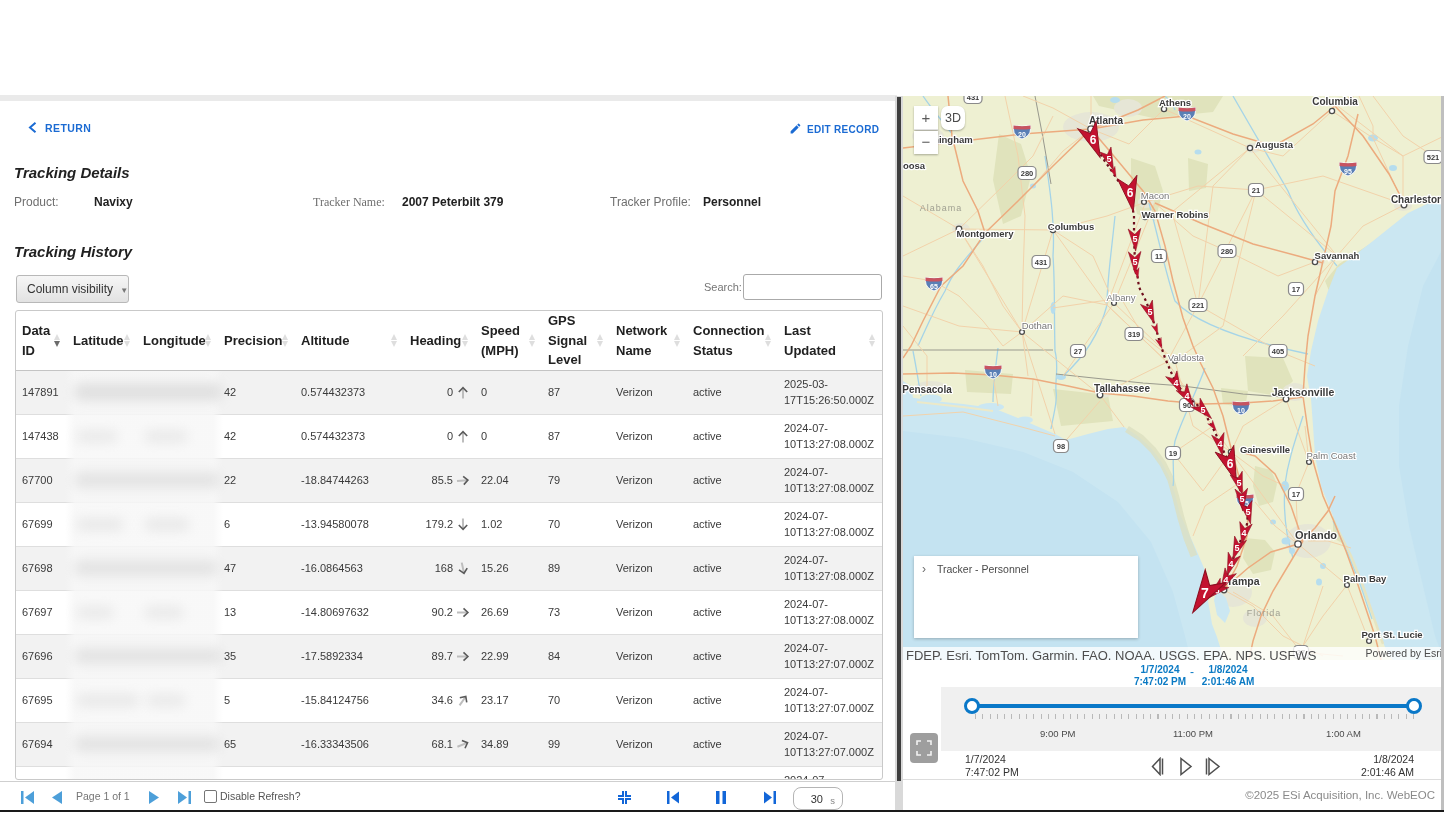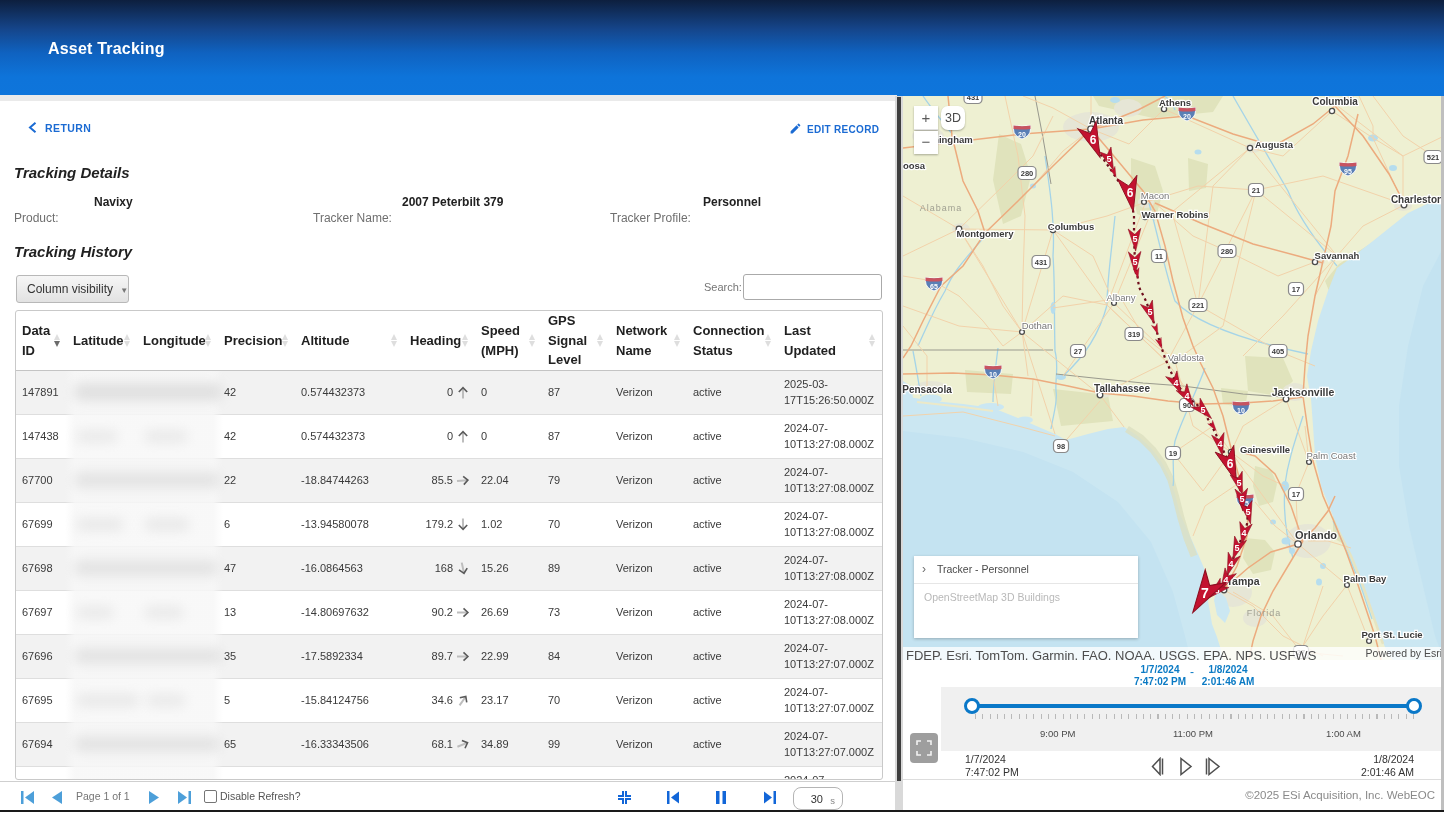--- a/index.html
+++ b/index.html
@@ -15,21 +15,21 @@
 #hdrstrip { position:absolute; left:0; top:95px; width:897px; height:6px; background:#eaeaea; }
 #leftpanel { position:absolute; left:0; top:101px; width:897px; height:712px; background:#ffffff; border-radius:6px 6px 0 0; }
 
 
 .bluelink { color:#1b6bd3; font-size:10.5px; font-weight:bold; letter-spacing:0.4px; }
 #return { position:absolute; left:28px; top:122px; }
 #editrec { position:absolute; left:789px; top:122px; font-size:10px; letter-spacing:0.3px; }
 
 
 h2.sec { position:absolute; color:#212121; font-size:15px; font-weight:bold;font-style:italic; }
-.lbl { color:#6f6f6f; font-size:12px;margin-top:16px; }
+.lbl { color:#6f6f6f; font-size:12px; }
 .val { color:#212121; font-size:12px; font-weight:bold; }
 
 
 #colvis { position:absolute; left:16px; top:275px; width:113px; height:28px; white-space:nowrap; overflow:hidden; background:linear-gradient(180deg,#f6f6f6,#e2e2e2); border:1px solid #b8b8b8; border-radius:3px; color:#333; font-size:12px; text-align:left; padding-left:10px; line-height:26px; }
 #colvis .caret { color:#777; font-size:8px; margin-left:4px; }
 
 #searchlbl { position:absolute; left:704px; top:281px; color:#757575; font-size:11px; }
 #searchbox { position:absolute; left:743px; top:274px; width:139px; height:26px; border:1px solid #aaa; border-radius:3px; background:#fff; }
 
 
@@ -80,37 +80,34 @@
 #rfoot { position:absolute; left:903px; top:779px; width:541px; height:32px; background:#fff; border-top:1px solid #ddd; }
 #rfoot .cp { position:absolute; right:9px; top:9px; color:#8a8a8a; font-size:11.5px; }
 #blackline { position:absolute; left:0; top:810px; width:1444px; height:2px; background:#1a1a1a; }
 #rightedge { position:absolute; left:1441px; top:96px; width:3px; height:714px; background:#bfbfbf; }
 .tlabel { position:absolute; top:41px; font-size:9.5px; color:#4a4a4a; }
 .dtxt { font-size:10.5px; color:#323232; line-height:1.2; }
 </style>
 </head>
 <body>
 <div id="app">
-  <div id="hdr">
-      <div class="title">Asset Tracking</div>
-    </div>
   <div id="hdrstrip"></div>
   <div id="leftpanel"></div>
 
   <div id="return" class="bluelink"><svg width="9" height="11" viewBox="0 0 9 11" style="vertical-align:-1px;margin-right:8px">
         <path d="M7.5,0.8 L2,5.5 L7.5,10.2" fill="none" stroke="#1b6bd3" stroke-width="2"></path>
       </svg>RETURN</div>
   <div id="editrec" class="bluelink"><svg width="13" height="13" viewBox="0 0 24 24" style="vertical-align:-2px;margin-right:5px">
         <path d="M3 17.25V21h3.75L17.81 9.94l-3.75-3.75L3 17.25zM20.71 7.04c.39-.39.39-1.02 0-1.41l-2.34-2.34a.9959.9959 0 0 0-1.41 0l-1.83 1.83 3.75 3.75 1.83-1.83z" fill="#1b6bd3"></path>
       </svg>EDIT RECORD</div>
 
   <h2 class="sec" style="left:14px; top:164px;">Tracking Details</h2>
   <div class="abs lbl" style="left:14px; top:195px;">Product:</div>
   <div class="abs val" style="left:67px; top:195px;padding-left:27px;">Navixy</div>
-  <div class="abs lbl" style="left:313px; top:195px;">Tracker Name:</div>
+  <div class="abs lbl" style="left:313px; top:195px;font-family:Liberation Serif, serif;">Tracker Name:</div>
   <div class="abs val" style="left:402px; top:195px;">2007 Peterbilt 379</div>
   <div class="abs lbl" style="left:610px; top:195px;">Tracker Profile:</div>
   <div class="abs val" style="left:703px; top:195px;text-align:center;">Personnel</div>
 
   <h2 class="sec" style="left:14px; top:243px;">Tracking History</h2>
   <div id="colvis">Column visibility <span class="caret">▼</span></div>
   <div id="searchlbl">Search:</div>
   <div id="searchbox"></div>
 
   <div id="tblwrap">
@@ -907,21 +904,20 @@
   </div>
   <div class="mapbtn" style="left:914px; top:106px; width:24px; height:24px; font-size:15px; line-height:23px; border-bottom:1px solid #e0e0e0; color:#5a5a5a;">+</div>
   <div class="mapbtn" style="left:914px; top:131px; width:24px; height:23px; font-size:15px; line-height:21px; color:#5a5a5a;">−</div>
   <div class="mapbtn" style="left:941px; top:106px; width:24px; height:24px; font-size:12.5px; line-height:24px;border-radius:7px;">3D</div>
   <div id="attrib">
     <span style="position:absolute;left:3px;top:1px;font-size:13px;">FDEP, Esri, TomTom, Garmin, FAO, NOAA, USGS, EPA, NPS, USFWS</span>
     <span style="position:absolute;right:2px;top:0;font-size:10.5px;">Powered by Esri</span>
   </div>
   <div id="layers">
     <div class="lrow first"><span style="position:absolute;left:8px;top:0;color:#6e6e6e;font-size:12px;">›</span>Tracker - Personnel</div>
-    <div class="lrow">OpenStreetMap 3D Buildings</div>
   </div>
 
   <div id="timesec">
     <div class="abs bluedate" style="left:222px; top:4px; width:70px;">1/7/2024<br>7:47:02 PM</div>
     <div class="abs" style="left:287px; top:5px; color:#0a7ac4; font-size:12px;">-</div>
     <div class="abs bluedate" style="left:290px; top:4px; width:70px;">1/8/2024<br>2:01:46 AM</div>
   </div>
   <div id="sliderbox">
     <svg class="abs" style="left:0;top:0" width="500" height="40" viewBox="0 0 500 40">
       <line x1="31" y1="19" x2="473" y2="19" stroke="#0a78c8" stroke-width="4"></line>

